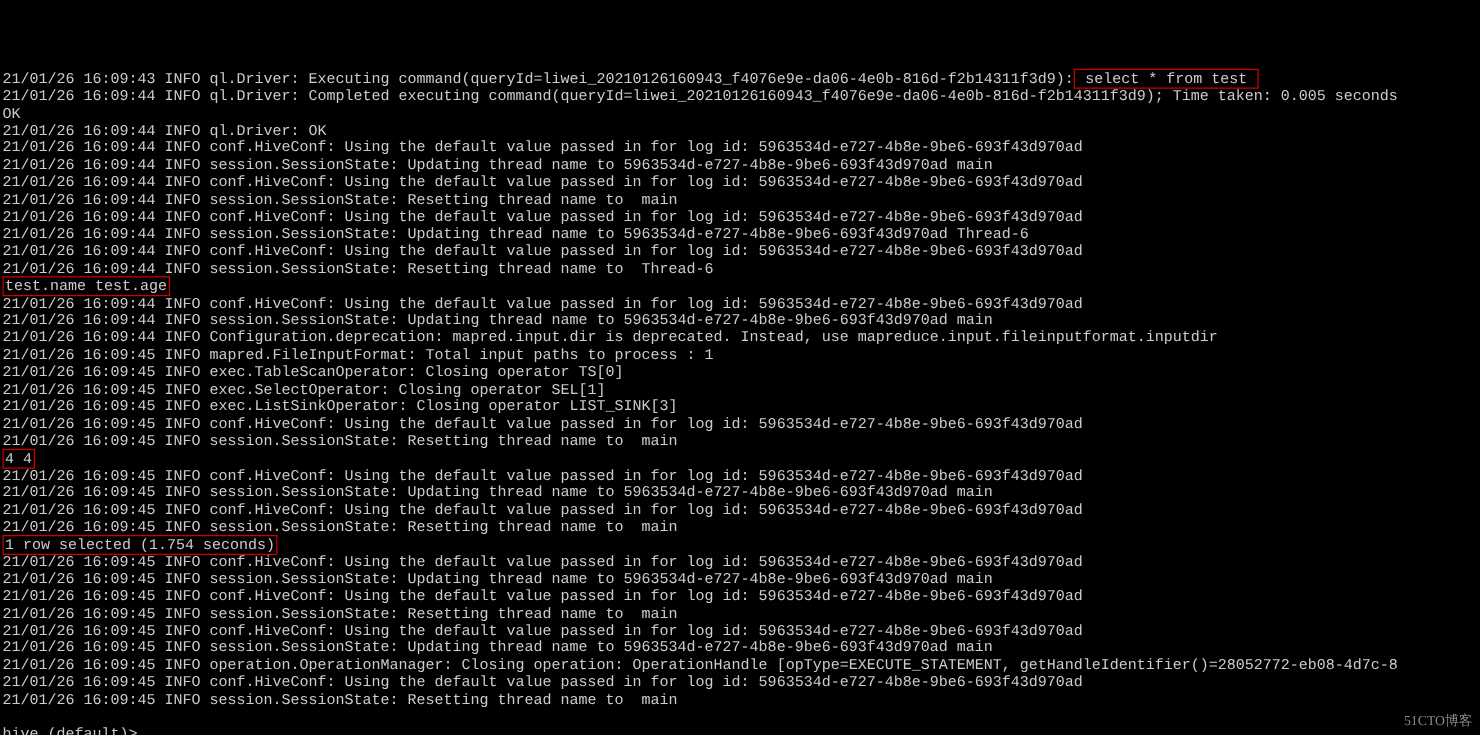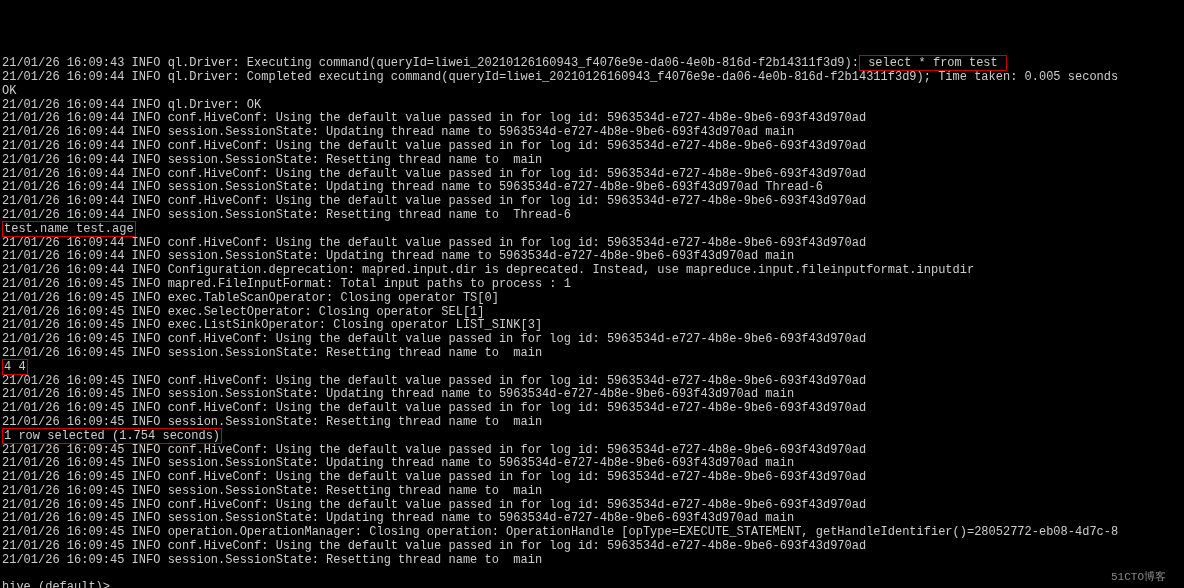--- a/index.html
+++ b/index.html
@@ -27,24 +27,24 @@
       white-space: pre;
     }
     .highlight-box {
       border: 1px solid #cc0000;
       display: inline;
       padding: 0 1px;
     }
     .watermark {
       position: fixed;
       bottom: 4px;
-      right: 18px;
+      right: 6px;
       color: #888;
       font-size: 11px;
-      font-family: Liberation Mono, monospace;
+      font-family: Liberation Serif, serif;
     }
     .prompt-line {
       color: #cccccc;
     }
   </style>
 </head>
 <body>
 
 
 

